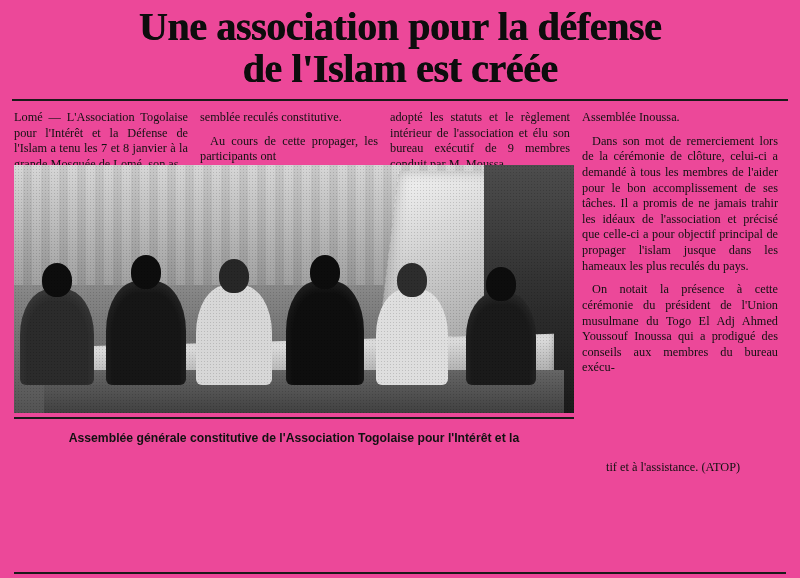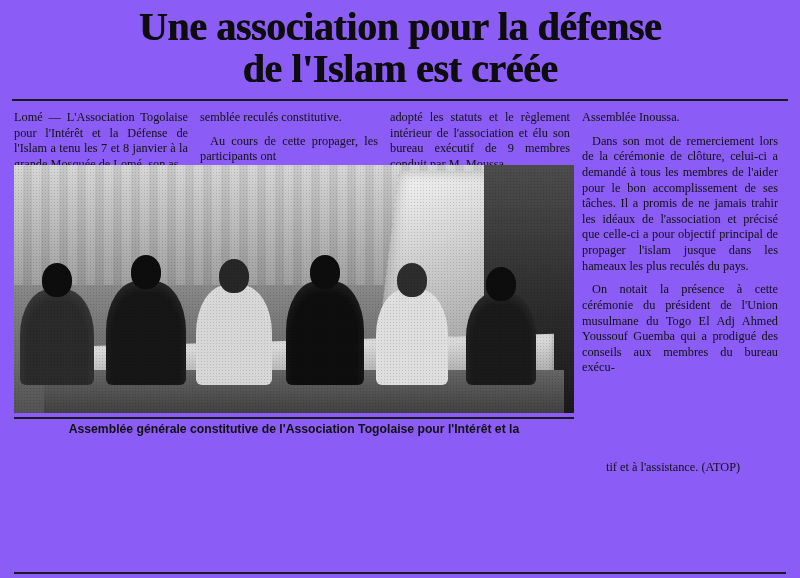--- a/index.html
+++ b/index.html
@@ -11,21 +11,21 @@
     width: 800px;
     height: 578px;
     overflow: hidden;
     font-family: "Liberation Serif", serif;
     color: #000000;
   }
   .page {
     position: relative;
     width: 800px;
     height: 578px;
-    background: #8b5cf6;
+    background: #ec4899;
     box-sizing: border-box;
   }
   
   .headline {
     padding: 6px 20px 2px 20px;
     text-align: center;
   }
   .headline .line {
     font-family: "Liberation Serif", serif;
     font-weight: bold;
@@ -169,21 +169,21 @@
     height: 2px;
     background: #1a1a1a;
     margin-top: 4px;
   }
   .caption {
     font-family: "Liberation Sans", sans-serif;
     font-weight: bold;
     font-size: 12.2px;
     line-height: 1.3;
     text-align: center;
-    padding-top: 3px;
+    padding-top: 12px;
     color: #111;
   }
   .bottom-rule {
     position: absolute;
     left: 14px; right: 14px; bottom: 4px;
     height: 2px;
     background: #1a1a1a;
   }
   .col4-lower {
     position: absolute;
@@ -220,21 +220,21 @@
       <p>Au cours de cette propager, les participants ont</p>
     </div>
 
     <div class="col col3">
       <p class="first">adopté les statuts et le règlement intérieur de l'association et élu son bureau exécutif de 9 membres conduit par M. Moussa</p>
     </div>
 
     <div class="col col4">
       <p class="first">Assemblée Inoussa.</p>
       <p>Dans son mot de remerciement lors de la cérémonie de clôture, celui-ci a demandé à tous les membres de l'aider pour le bon accomplissement de ses tâches. Il a promis de ne jamais trahir les idéaux de l'association et précisé que celle-ci a pour objectif principal de propager l'islam jusque dans les hameaux les plus reculés du pays.</p>
-      <p>On notait la présence à cette cérémonie du président de l'Union musulmane du Togo El Adj Ahmed Youssouf Guemba qui a prodigué des conseils aux membres du bureau exécu-</p>
+      <p>On notait la présence à cette cérémonie du président de l'Union musulmane du Togo El Adj Ahmed Youssouf Inoussa qui a prodigué des conseils aux membres du bureau exécu-</p>
     </div>
   </div>
 
   <div class="photo-wrap">
     <div class="photo">
       <div class="ph-bg"></div>
       <div class="ph-wall"></div>
       <div class="ph-banner"></div>
       <div class="ph-banner2"></div>
       <div class="ph-table"></div>

